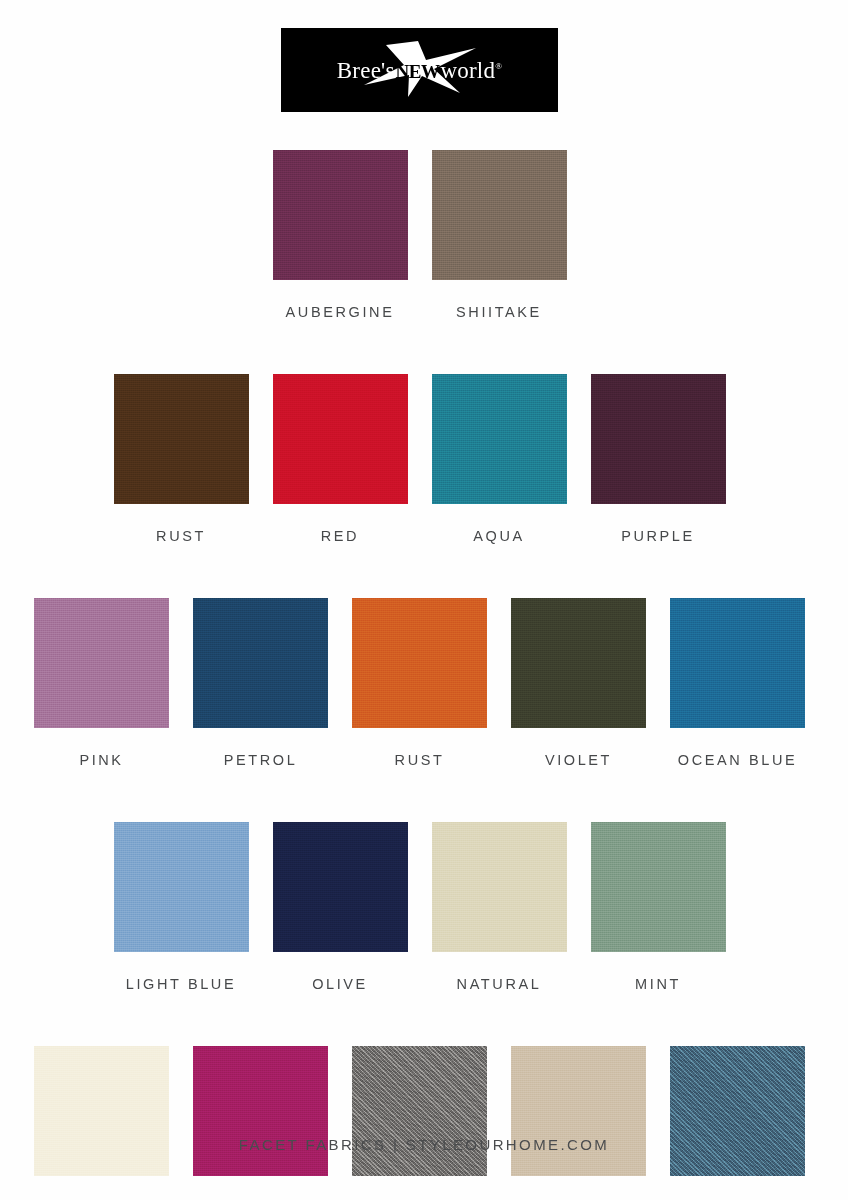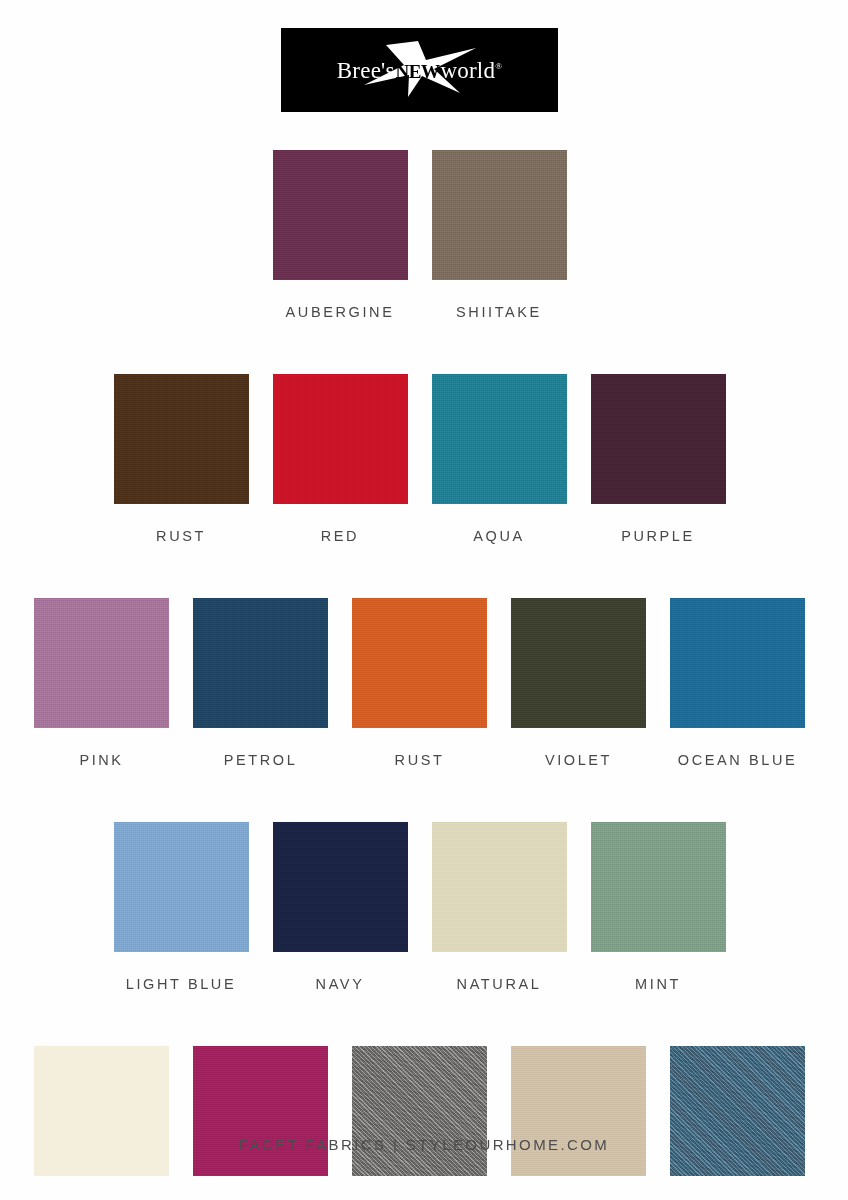--- a/index.html
+++ b/index.html
@@ -217,21 +217,21 @@
       </div>
     </div>
 
     <div class="row">
       <div class="cell">
         <div class="swatch" style="background-color: rgb(126, 165, 205);"></div>
         <div class="label">LIGHT BLUE</div>
       </div>
       <div class="cell">
         <div class="swatch" style="background-color: rgb(26, 34, 71);"></div>
-        <div class="label">NAVY</div>
+        <div class="label">OLIVE</div>
       </div>
       <div class="cell">
         <div class="swatch" style="background-color: rgb(221, 215, 187);"></div>
         <div class="label">NATURAL</div>
       </div>
       <div class="cell">
         <div class="swatch" style="background-color: rgb(127, 156, 135);"></div>
         <div class="label">MINT</div>
       </div>
     </div>

